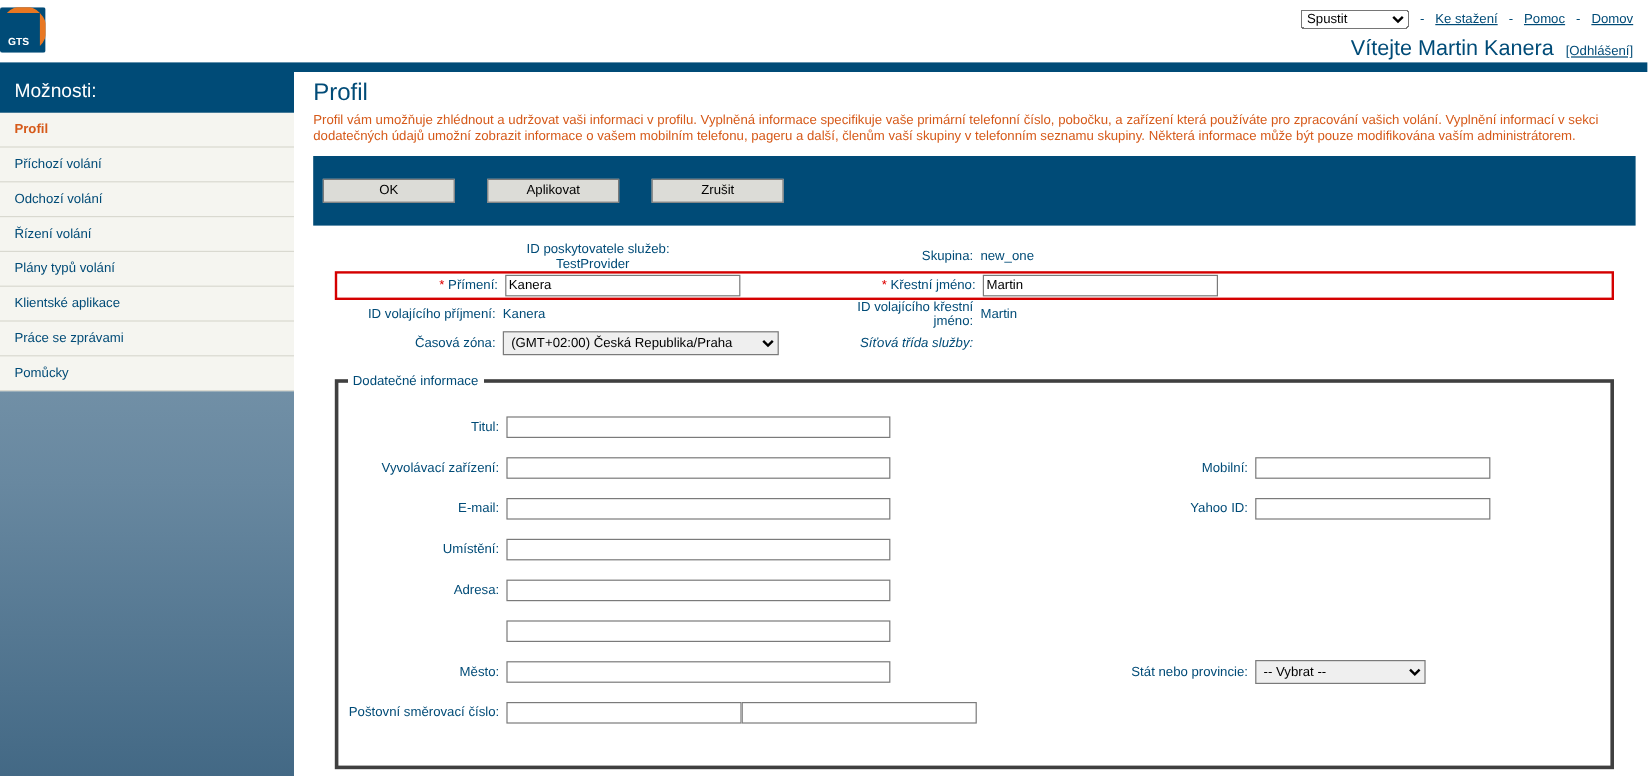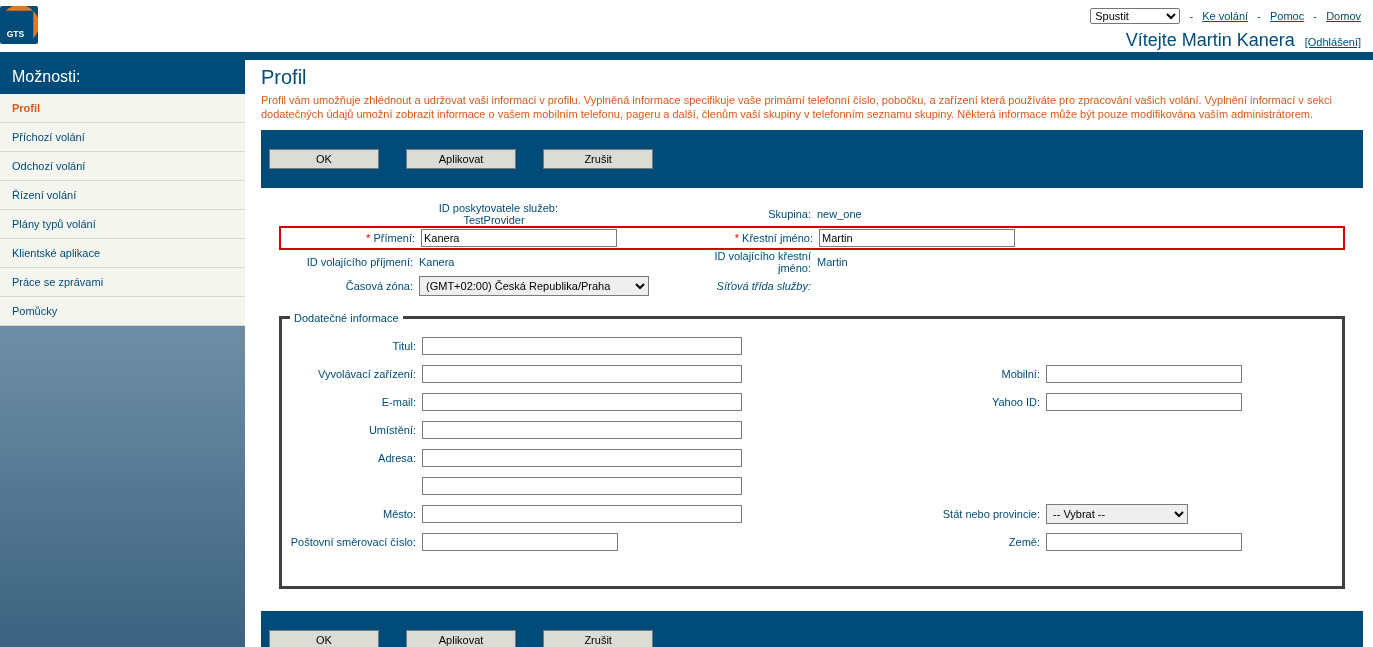--- a/index.html
+++ b/index.html
@@ -29,42 +29,42 @@
 .row { display: flex; align-items: center; min-height: 24px; }
 .row .col { display: flex; align-items: center; }
 .lbl { color: #004b77; text-align: right; padding-right: 6px; font-size: 11px; }
 .val { color: #004b77; font-size: 11px; }
 .req { color: #d00; }
 .txt { border: 1px solid #7a7a7a; height: 18px; font-size: 11px; padding: 0 2px; }
 select.txt { height: 20px; }
 .highlight-row { border: 2px solid #d40000; padding: 1px 0; }
 fieldset.addl { border: 3px solid #404040; margin-top: 14px; padding: 10px 8px 28px 8px; }
 fieldset.addl legend { color: #004b77; font-size: 11px; padding: 0 4px; }
-.addl .row { margin-bottom: 4px; }
+.addl .row { margin-bottom: 4px; margin-top: 10px; }
 .addl .lbl { width: 132px; display: inline-block; }
 .addl .col2 { margin-left: 24px; }
 .addl .lbl2 { width: 116px; display: inline-block; color: #004b77; text-align: right; padding-right: 6px; }
 </style>
 </head>
 <body>
 
 <div class="page">
   <div class="topbar">
     <div class="logo">
       <svg viewBox="0 0 40 40" width="38" height="38">
         <rect x="0" y="0" width="40" height="40" fill="#004b77" rx="2"></rect>
         <path d="M6 5 A 20 20 0 0 1 35 34 L 35 5 Z" fill="#e87722"></path>
         <text x="7" y="33" fill="#fff" font-size="9" font-family="Arial" font-weight="bold">GTS</text>
       </svg>
     </div>
     <div class="top-right">
       <div class="top-links">
         <select class=""><option>Spustit</option></select>
         &nbsp;<span class="sep">-</span>&nbsp;
-        <a>Ke volání</a>
+        <a>Ke stažení</a>
         &nbsp;<span class="sep">-</span>&nbsp;
         <a>Pomoc</a>
         &nbsp;<span class="sep">-</span>&nbsp;
         <a>Domov</a>
       </div>
       <div class="welcome">
         <span>Vítejte </span><span>Martin Kanera</span>
         &nbsp;<a>[Odhlášení]</a>
       </div>
     </div>
@@ -172,21 +172,20 @@
           </div>
           <div class="row">
             <span class="lbl">Město:</span>
             <input class="txt" style="width: 320px;">
             <span class="lbl2 col2" style="width:280px;">Stát nebo provincie:</span>
             <select class="txt" style="width:142px;"><option>-- Vybrat --</option></select>
           </div>
           <div class="row">
             <span class="lbl">Poštovní směrovací číslo:</span>
             <input class="txt" style="width: 196px;">
-            <span class="lbl2 col2" style="width:404px;">Země:</span>
             <input class="txt" style="width: 196px;">
           </div>
         </fieldset>
       </div>
 
       <div class="btnbar" style="margin-top:22px;">
         <button>OK</button>
         <button>Aplikovat</button>
         <button>Zrušit</button>
       </div>

